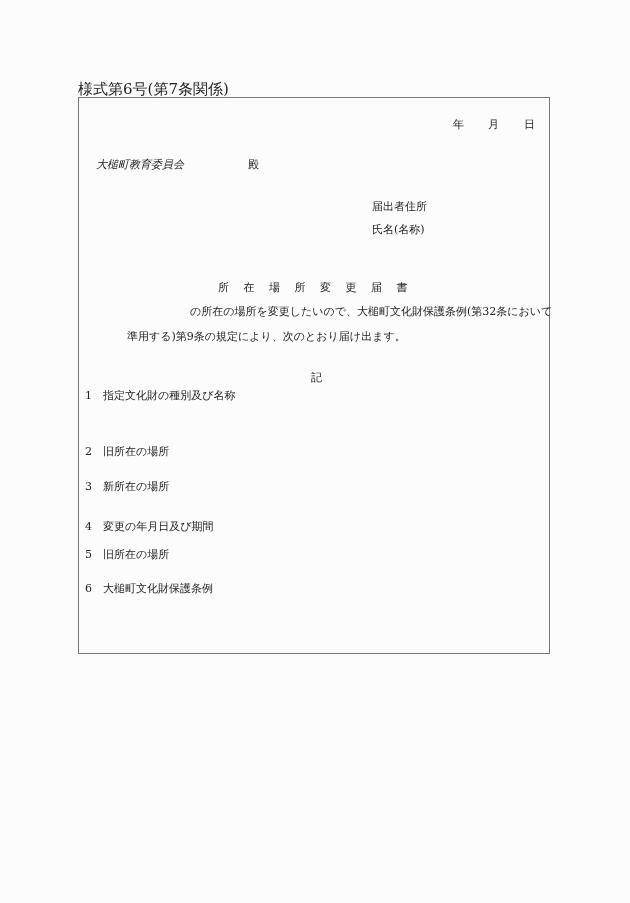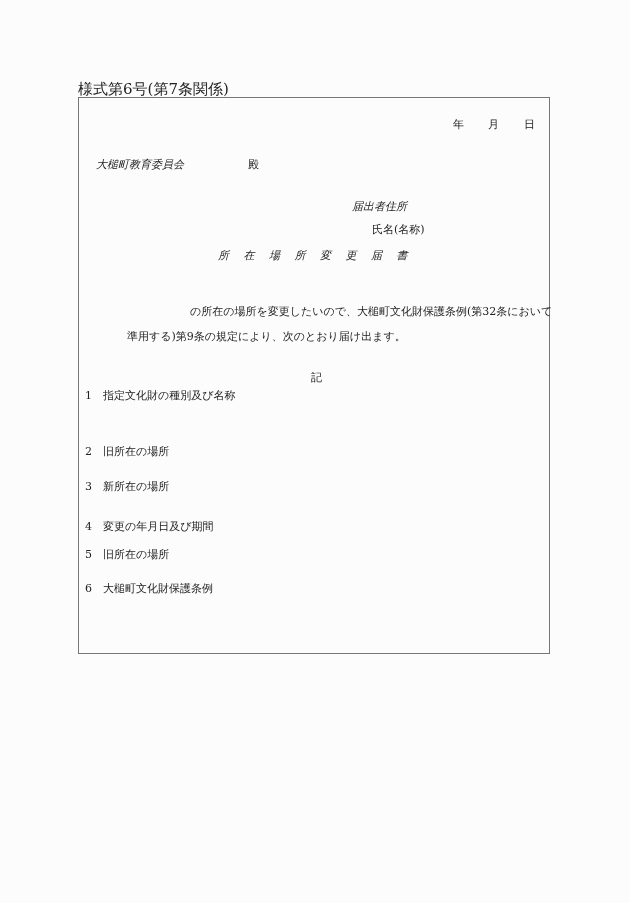--- a/index.html
+++ b/index.html
@@ -22,23 +22,23 @@
       position: absolute;
       left: 78px;
       top: 97px;
       width: 472px;
       height: 557px;
       border: 1px solid #777;
       box-sizing: border-box;
     }
     .recipient { left: 96px; top: 157px; font-style: italic; }
     .honorific { left: 248px; top: 157px; }
-    .applicant-addr { left: 352px; top: 199px; font-style: italic; }
+    .applicant-addr { left: 372px; top: 199px; }
     .applicant-name { left: 372px; top: 222px; }
-    .title { left: 218px; top: 248px; letter-spacing: 0; font-style: italic; }
+    .title { left: 218px; top: 280px; letter-spacing: 0; }
     .title span { display: inline-block; margin-right: 14.5px; }
     .body-line1 { left: 166px; top: 304px; margin-left: 24px; }
     .body-line2 { left: 85px; top: 329px; margin-left: 42px; }
     .ki { left: 311px; top: 370px; }
     .item { left: 85px; }
     .item .num { display: inline-block; width: 18px; }
   </style>
 </head>
 <body>
 

